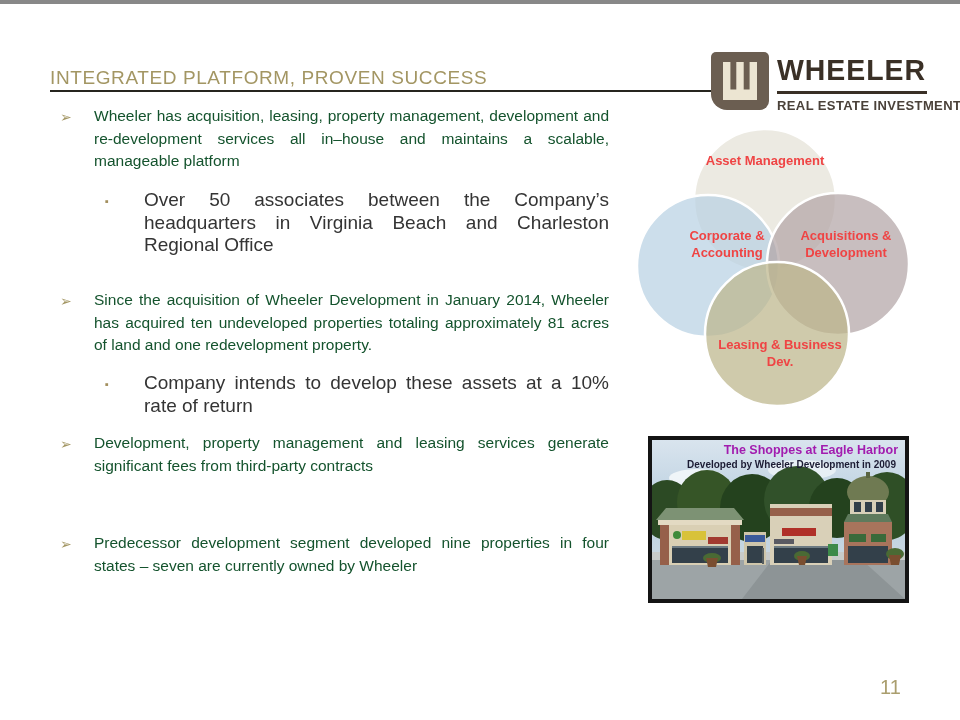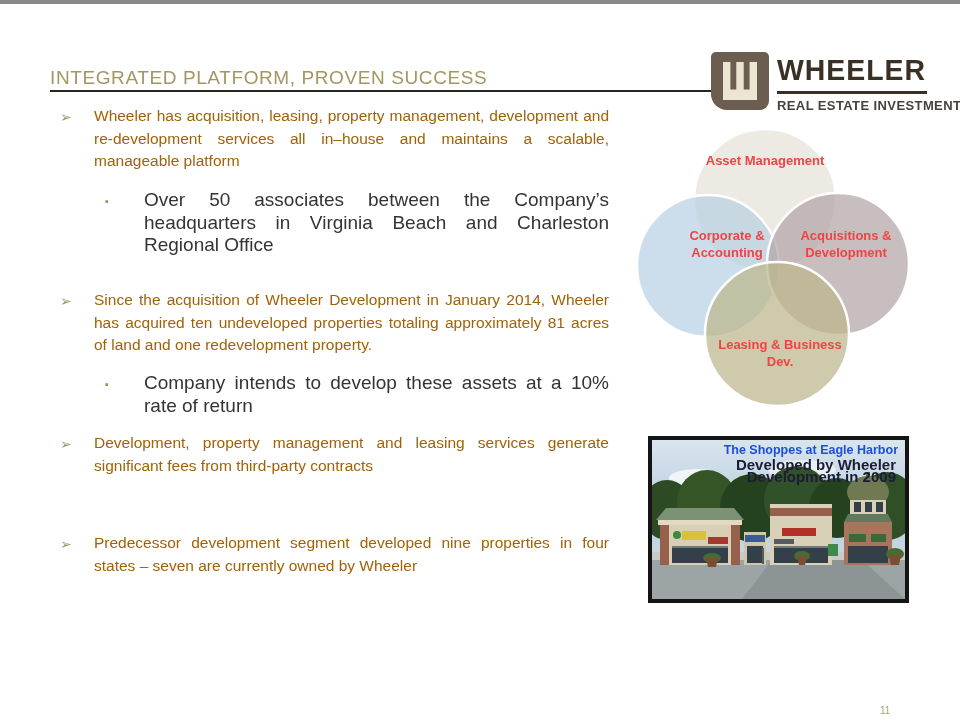--- a/index.html
+++ b/index.html
@@ -45,21 +45,21 @@
     white-space: nowrap;
   }
 
   
   .bullet { position: absolute; left: 60px; width: 549px; display: flex; }
   .bullet .marker {
     width: 34px; flex: 0 0 34px; color: #a39663; font-size: 14px;
     line-height: 22.5px; padding-top: 1px;
   }
   .bullet .btext {
-    flex: 1; color: #a16207; font-size: 15.5px; line-height: 22.5px;
+    flex: 1; color: #14532d; font-size: 15.5px; line-height: 22.5px;
     text-align: justify;
   }
   .subbullet { position: absolute; left: 105px; width: 504px; display: flex; }
   .subbullet .marker {
     width: 39px; flex: 0 0 39px; color: #a28f5d; font-size: 11px;
     line-height: 22.5px; padding-top: 1px;
   }
   .subbullet .btext {
     flex: 1; color: #343434; font-size: 19px; line-height: 22.5px;
     text-align: justify;
@@ -77,31 +77,31 @@
   .vl-leasing      { left: 715px; top: 333px; width: 130px; }
 
   
   .photo-frame {
     position: absolute; left: 648px; top: 432px; width: 261px; height: 167px;
     border: 4px solid #141414; background: #cfdce8;
   }
   .photo-frame svg { display: block; width: 253px; height: 159px; }
   .photo-title {
     position: absolute; top: 3px; right: 7px; width: 240px; text-align: right;
-    font-size: 12.5px; font-weight: bold; color: #1d4ed8; line-height: 15px;
+    font-size: 12.5px; font-weight: bold; color: #a21caf; line-height: 15px;
   }
   .photo-subtitle {
     position: absolute; top: 19px; right: 9px; width: 240px; text-align: right;
-    font-size: 15px; font-weight: bold; color: #1c1c34; line-height: 12px;
+    font-size: 10px; font-weight: bold; color: #1c1c34; line-height: 12px;
   }
 
   
   .page-number {
-    position: absolute; left: 880px; top: 701px;
-    font-size: 10px; color: #aa9e6e;
+    position: absolute; left: 880px; top: 672px;
+    font-size: 20px; color: #aa9e6e;
   }
 </style>
 </head>
 <body>
 
 <div class="slide">
 
   <div class="slide-title">INTEGRATED PLATFORM, PROVEN SUCCESS</div>
   <div class="title-rule"></div>
 

